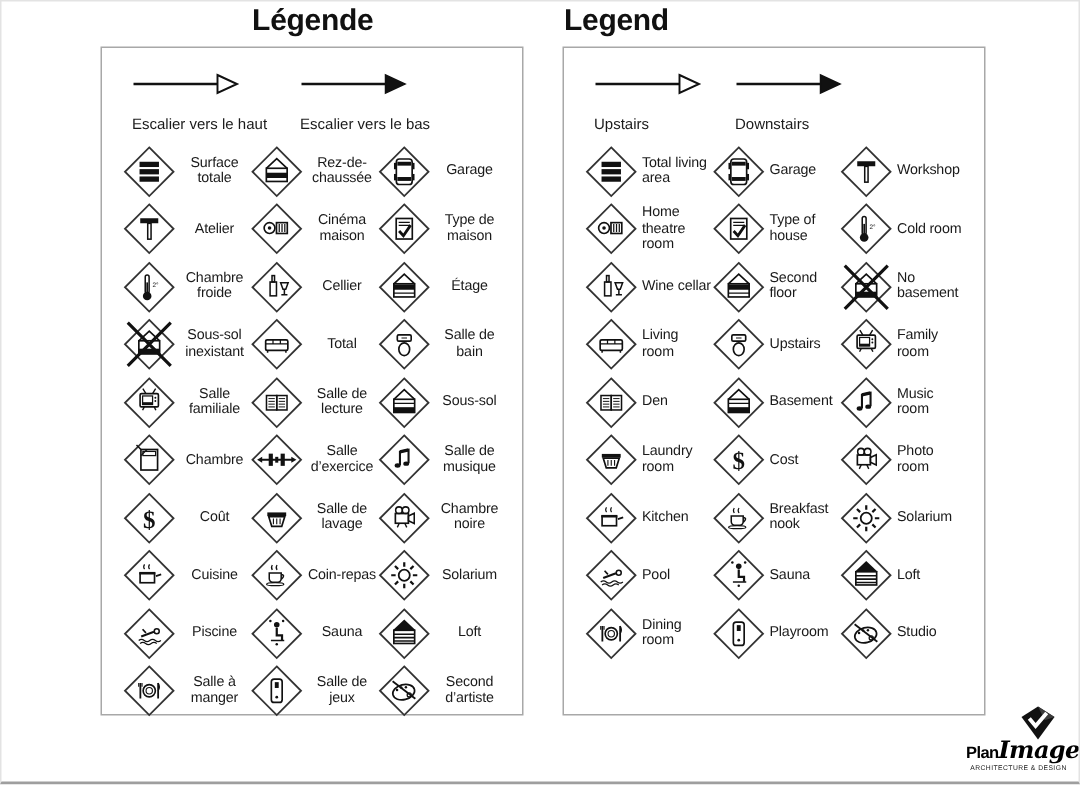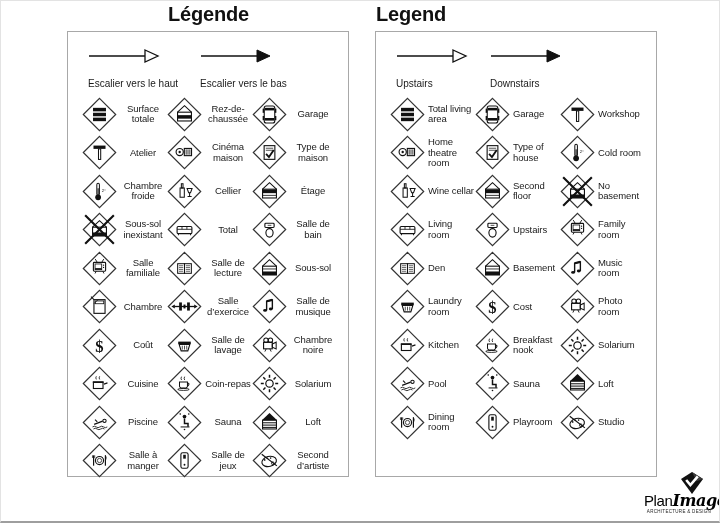--- a/index.html
+++ b/index.html
@@ -34,21 +34,21 @@
   .cell{display:flex;align-items:center;}
   svg.diamond{width:37px;height:37px;flex:0 0 37px;display:block;}
   .dia{fill:#fff;stroke:#333;stroke-width:1.3;}
   .lbl{
     font-size:9.5px;line-height:1.1;width:46px;margin-left:2px;
     letter-spacing:-0.1px;color:#1a1a1a;
   }
   .logo{position:absolute;right:5px;bottom:7px;width:70px;text-align:center;}
   .logo svg.mark{width:24px;height:24px;display:block;margin:0 6px 0 36px;}
   .brand{white-space:nowrap;line-height:1;margin-top:-2px;}
-  .brand .b1{font-weight:normal;font-size:15px;letter-spacing:-0.4px;color:#000;}
+  .brand .b1{font-weight:bold;font-size:11px;letter-spacing:-0.4px;color:#000;}
   .brand .b2{font-family:"DejaVu Serif","Liberation Serif",serif;font-style:italic;font-weight:bold;font-size:16px;color:#000;letter-spacing:-0.4px;text-align:center;}
   .tagline{font-size:4.5px;letter-spacing:0.3px;color:#222;margin-top:0.5px;white-space:nowrap;}
   .defs{position:absolute;width:0;height:0;overflow:hidden;}
 </style>
 </head>
 <body>
 
 <div class="page">
 
   <svg class="defs" aria-hidden="true">

